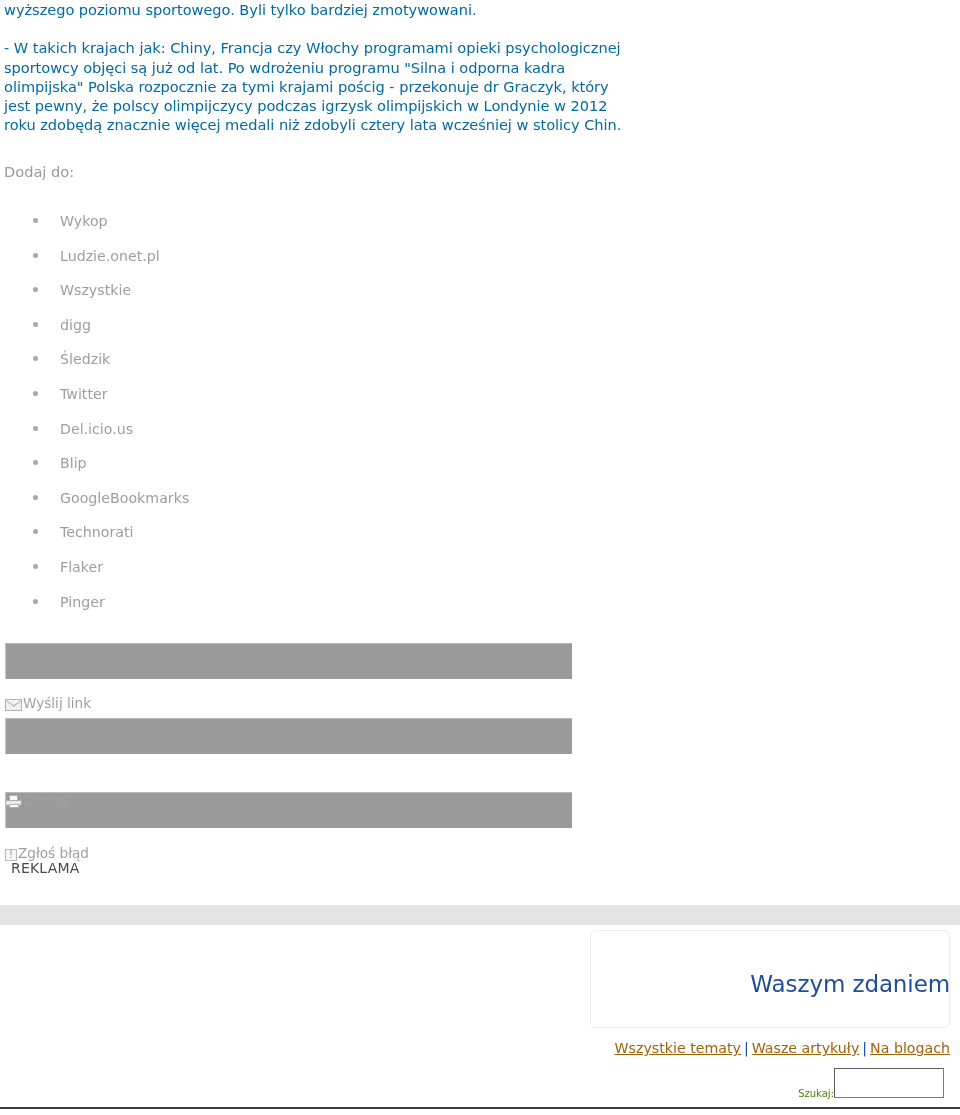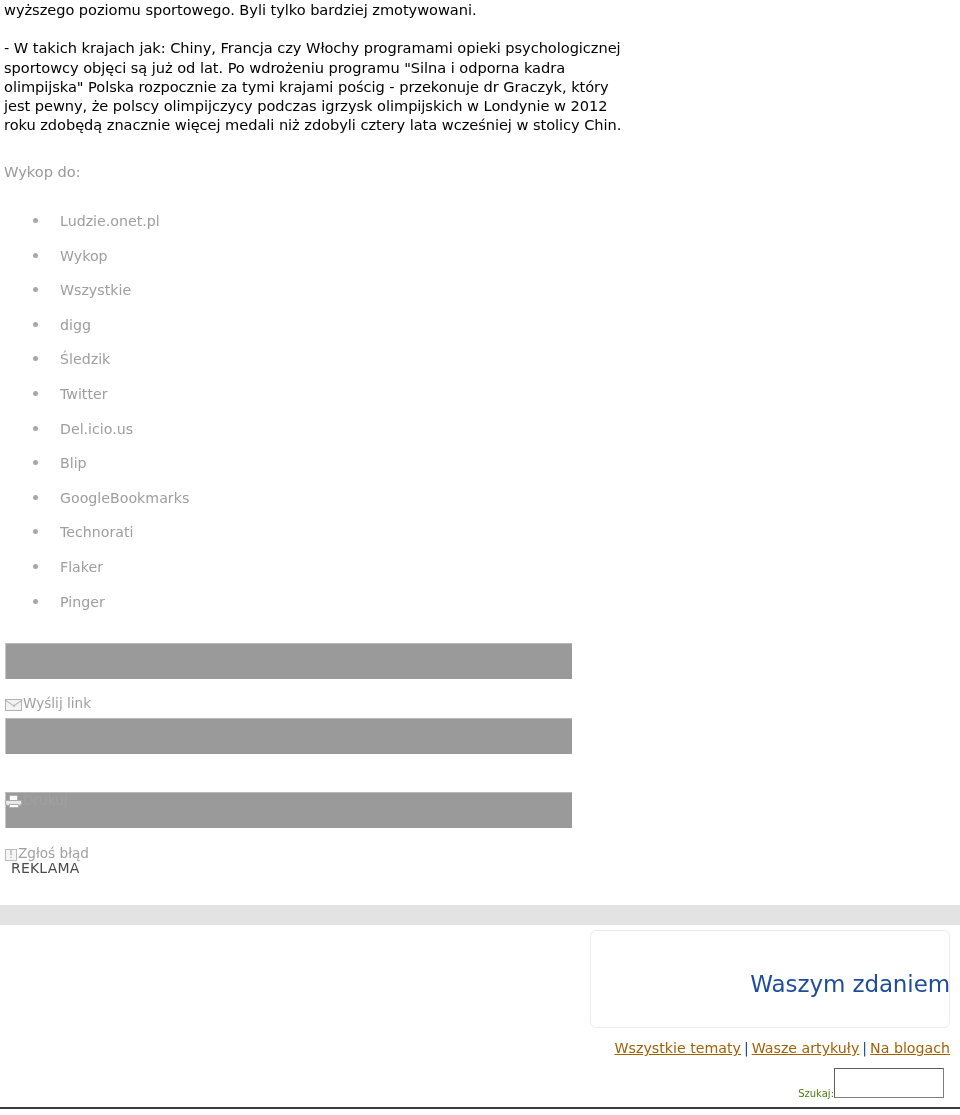--- a/index.html
+++ b/index.html
@@ -21,21 +21,21 @@
   .article {
     position: absolute;
     left: 4px;
     top: 0px;
     width: 620px;
   }
   .article p {
     margin: 0;
     font-size: 14.6px;
     line-height: 19.3px;
-    color: #000000;
+    color: #0369a1;
     letter-spacing: -0.05px;
   }
   .article p.gap {
     margin-top: 19px;
   }
 
   
   .dodaj-label {
     position: absolute;
     left: 4px;
@@ -276,30 +276,30 @@
   }
 </style>
 </head>
 <body>
 
 <div class="article">
   <p>wyższego poziomu sportowego. Byli tylko bardziej zmotywowani.</p>
   <p class="gap">- W takich krajach jak: Chiny, Francja czy Włochy programami opieki psychologicznej sportowcy objęci są już od lat. Po wdrożeniu programu "Silna i odporna kadra olimpijska" Polska rozpocznie za tymi krajami pościg - przekonuje dr Graczyk, który jest pewny, że polscy olimpijczycy podczas igrzysk olimpijskich w Londynie w 2012 roku zdobędą znacznie więcej medali niż zdobyli cztery lata wcześniej w stolicy Chin.</p>
 </div>
 
-<div class="dodaj-label">Wykop do:</div>
+<div class="dodaj-label">Dodaj do:</div>
 
 <ul class="share-list">
   <li>
     <span class="bullet"></span>
+    <span class="txt">Wykop</span>
+  </li>
+  <li>
+    <span class="bullet"></span>
     <span class="txt">Ludzie.onet.pl</span>
-  </li>
-  <li>
-    <span class="bullet"></span>
-    <span class="txt">Wykop</span>
   </li>
   <li>
     <span class="bullet"></span>
     <span class="txt">Wszystkie</span>
   </li>
   <li>
     <span class="bullet"></span>
     <span class="txt">digg</span>
   </li>
   <li>

